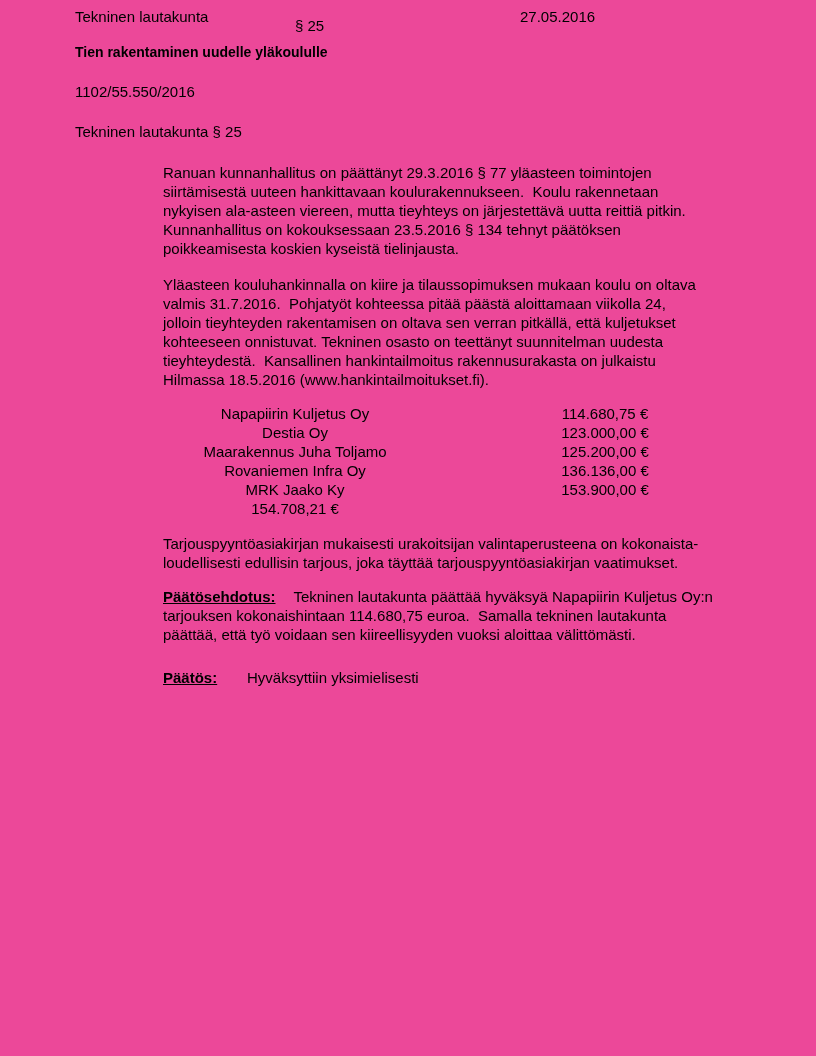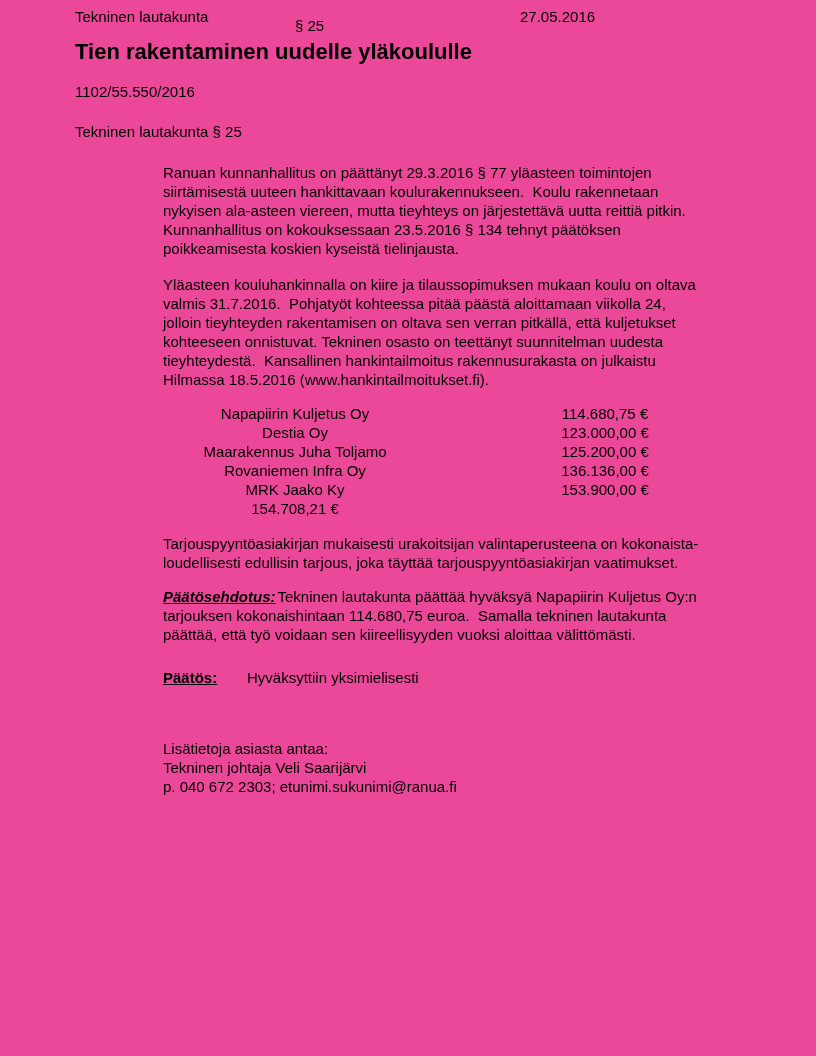--- a/index.html
+++ b/index.html
@@ -21,21 +21,21 @@
   .header-row {
     position: relative;
     height: 19px;
     margin-top: 7px;
   }
   .h-committee { position: absolute; left: 75px; top: 0; }
   .h-section   { position: absolute; left: 295px; top: 9px; }
   .h-date      { position: absolute; left: 520px; top: 0; }
   .title {
     margin: 16px 0 0 75px;
-    font-size: 22px;
+    font-size: 14px;
     font-weight: bold;
     line-height: 20px;
   }
   .case {
     margin: 20px 0 0 75px;
   }
   .subhead {
     margin: 21px 0 0 75px;
   }
   .body {
@@ -54,21 +54,21 @@
     margin-top: 15px;
     display: grid;
     grid-template-columns: 264px auto;
     text-align: center;
   }
   .proposal { margin-top: 15px; }
   .label-ul {
     font-weight: bold;
     text-decoration: underline;
   }
-  .proposal .label-ul { margin-right: 2px; font-style: italic; }
+  .proposal .label-ul { margin-right: 18px; }
   .ml { white-space: pre-line; }
   .decision {
     margin-top: 24px;
     display: flex;
   }
   .decision-label {
     width: 84px;
     flex: 0 0 84px;
   }
   .contact { margin-top: 52px; }
@@ -125,20 +125,15 @@
 
     <p class="para proposal"><span class="label-ul">Päätösehdotus:</span><span class="ml">Tekninen lautakunta päättää hyväksyä Napapiirin Kuljetus Oy:n
 tarjouksen kokonaishintaan 114.680,75 euroa.&nbsp; Samalla tekninen lautakunta
 päättää, että työ voidaan sen kiireellisyyden vuoksi aloittaa välittömästi.</span></p>
 
     <div class="decision">
       <span class="label-ul decision-label">Päätös:</span>
       <span>Hyväksyttiin yksimielisesti</span>
     </div>
 
-    <div class="contact">
-      <div>Lisätietoja asiasta antaa:</div>
-      <div>Tekninen johtaja Veli Saarijärvi</div>
-      <div>p. 040 672 2303; etunimi.sukunimi@ranua.fi</div>
-    </div>
 
   </div>
 </div>
 
 </body></html>

